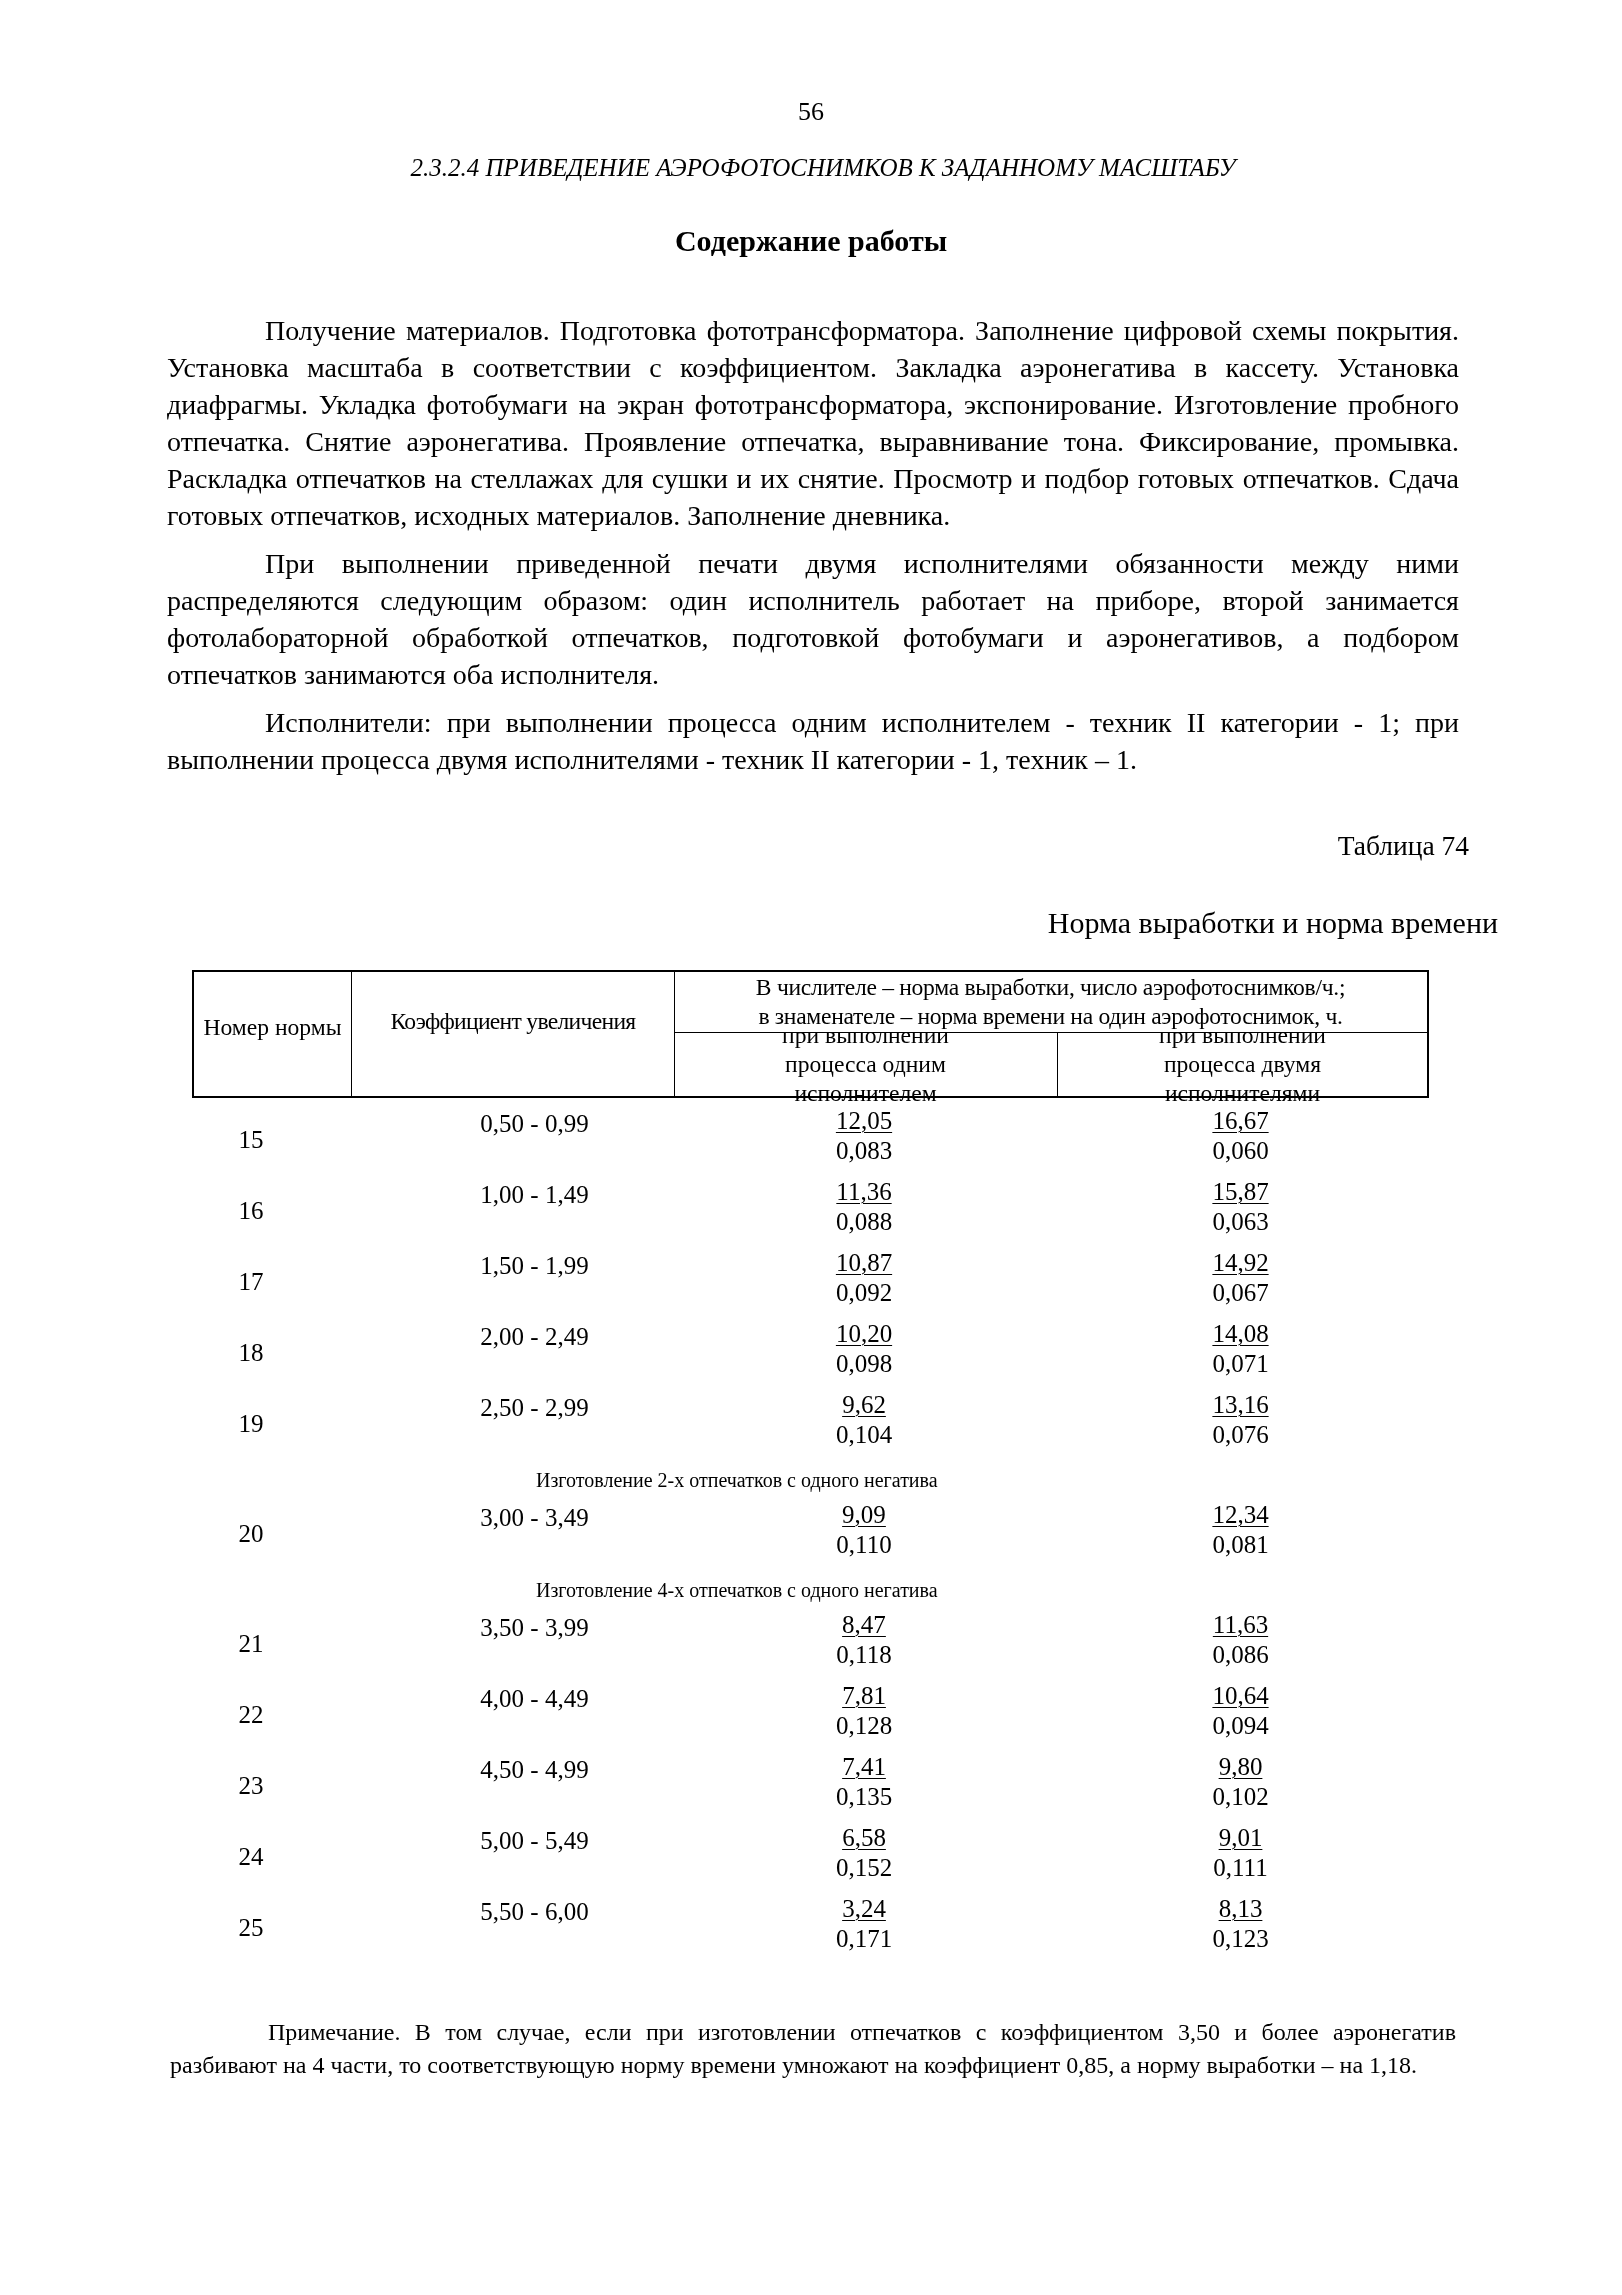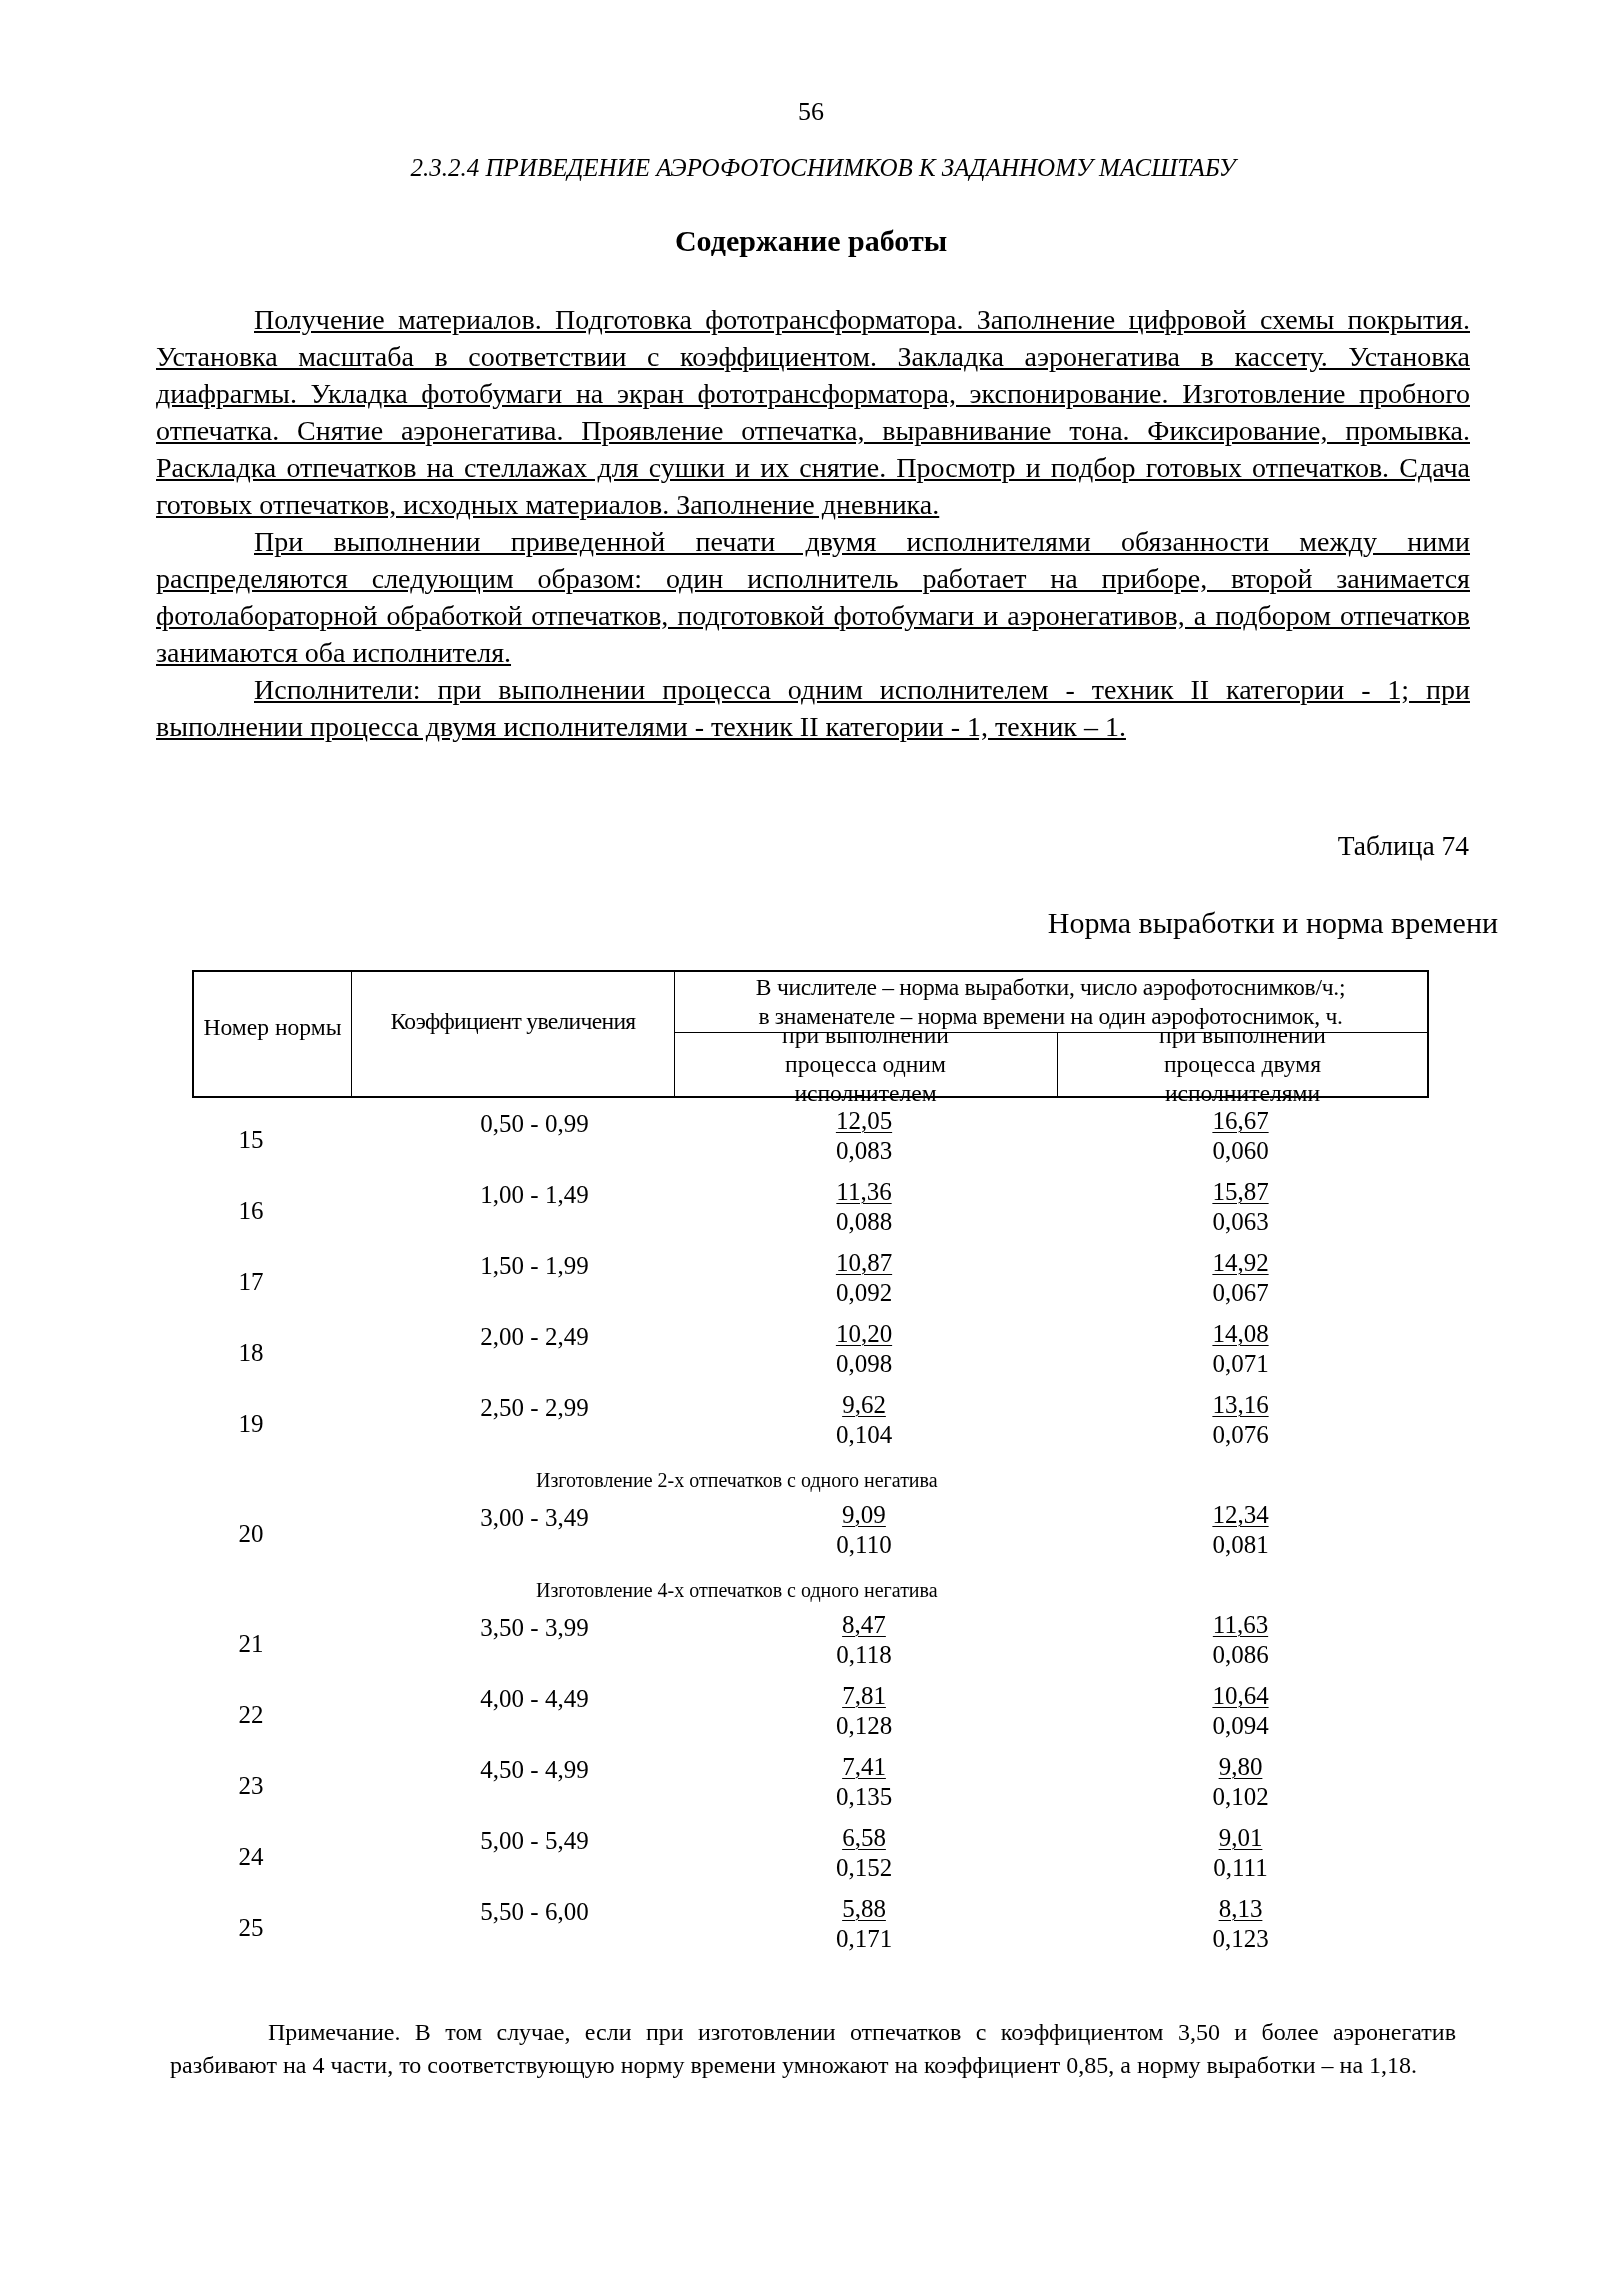--- a/index.html
+++ b/index.html
@@ -35,24 +35,23 @@
     font-size: 30px;
     font-weight: bold;
   }
   .body-text {
     left: 156px; width: 1314px; top: 301px;
     font-size: 28px;
     line-height: 37px;
     text-align: justify;
   }
   .body-text p {
-    margin: 0;
+    margin: 11px;
     text-indent: 98px;
     text-align: justify;
-    text-decoration: underline;
   }
   .table-label {
     right: 153px; top: 830px;
     font-size: 27.5px;
   }
   .table-title {
     left: 0; width: 1498px; top: 906px;
     text-align: right;
     font-size: 30px;
     font-weight: normal;
@@ -208,21 +207,21 @@
     </div>
     <div class="trow">
       <div class="c-num">24</div>
       <div class="c-coef">5,00 - 5,49</div>
       <div class="c-one"><div class="frac"><span class="num">6,58</span><span class="den">0,152</span></div></div>
       <div class="c-two"><div class="frac"><span class="num">9,01</span><span class="den">0,111</span></div></div>
     </div>
     <div class="trow">
       <div class="c-num">25</div>
       <div class="c-coef">5,50 - 6,00</div>
-      <div class="c-one"><div class="frac"><span class="num">5,88</span><span class="den">0,171</span></div></div>
+      <div class="c-one"><div class="frac"><span class="num">3,24</span><span class="den">0,171</span></div></div>
       <div class="c-two"><div class="frac"><span class="num">8,13</span><span class="den">0,123</span></div></div>
     </div>
   </div>
 
 <div class="abs note">
   <p>Примечание. В том случае, если при изготовлении отпечатков с коэффициентом 3,50 и более аэронегатив разбивают на 4 части, то соответствующую норму времени умножают на коэффициент 0,85, а норму выработки – на 1,18.</p>
 </div>
 
 
 </body></html>

